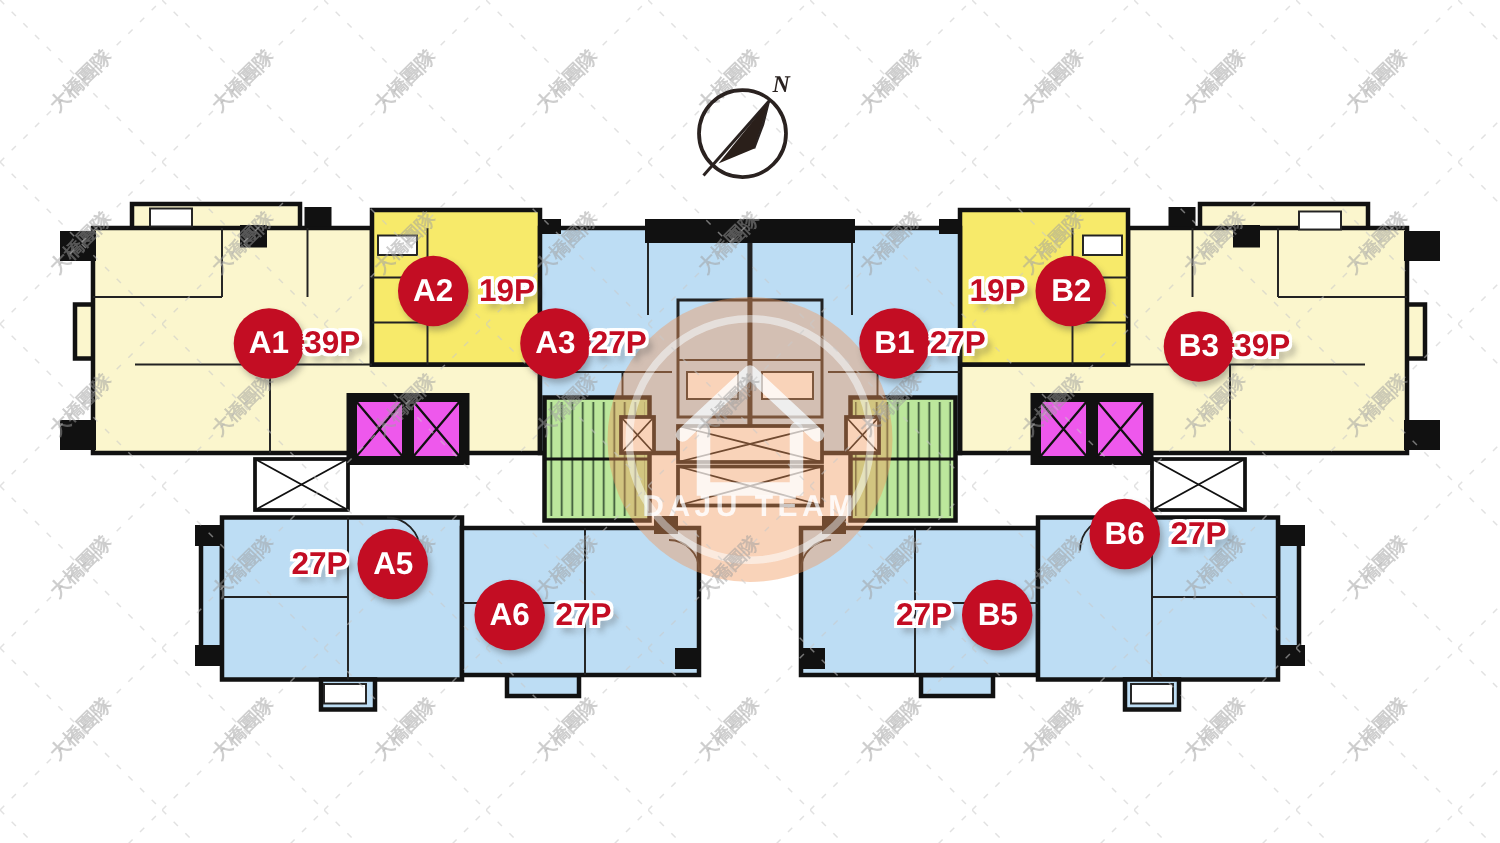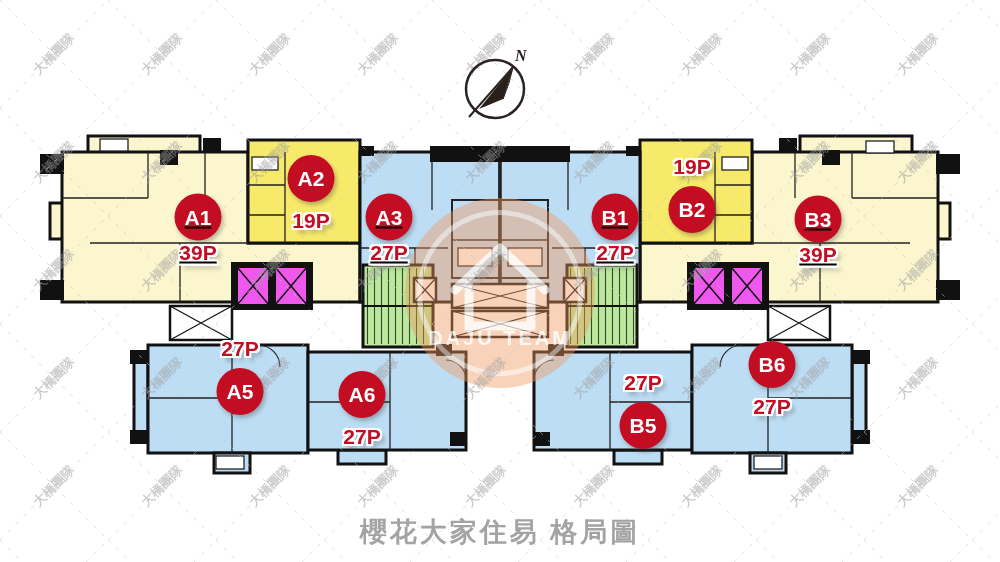--- a/index.html
+++ b/index.html
@@ -12,38 +12,38 @@
   .logo{
     position:absolute;left:405px;top:198px;width:190px;height:190px;border-radius:50%;
     background:rgba(242,152,92,.5);opacity:.85;display:flex;flex-direction:column;
     align-items:center;justify-content:flex-end;pointer-events:none;
   }
   .logo .ring{position:absolute;left:12px;top:12px;right:12px;bottom:12px;border:5px solid rgba(255,255,255,.55);border-radius:50%;}
   .logo .team{position:relative;color:rgba(255,255,255,.85);font-weight:bold;font-size:20px;letter-spacing:3px;margin-bottom:38px;}
   .logo svg{position:absolute;left:0;top:0;}
   
   .unit-label{position:absolute;display:flex;align-items:center;transform:translate(-50%,-50%);pointer-events:none;}
-  .unit-label.col{flex-direction:column;gap:0;text-decoration:underline;}
-  .unit-label.row{flex-direction:column;gap:7px;}
+  .unit-label.col{gap:0;}
+  .unit-label.row{gap:7px;}
   .badge{
     width:47px;height:47px;border-radius:50%;background:#C30D23;color:#fff;
     font-weight:bold;font-size:21px;display:flex;align-items:center;justify-content:center;
     box-shadow:2px 3px 4px rgba(60,60,60,.35);
   }
   .size{
     font-weight:bold;font-size:21px;color:#C30D23;white-space:nowrap;
     text-shadow:
       -2px -2px 0 #fff, 2px -2px 0 #fff, -2px 2px 0 #fff, 2px 2px 0 #fff,
       -2px 0 0 #fff, 2px 0 0 #fff, 0 -2px 0 #fff, 0 2px 0 #fff,
       4px 5px 4px rgba(80,80,80,.45);
   }
   #lbl-a1{left:198px;top:229px;} #lbl-a2{left:311px;top:194px;} #lbl-a3{left:389px;top:229px;justify-content:center;}
   #lbl-b1{left:615px;top:229px;} #lbl-b2{left:692px;top:194px;} #lbl-b3{left:818px;top:231px;}
   #lbl-a5{left:240px;top:376px;} #lbl-a6{left:362px;top:410px;}
-  #lbl-b5{left:643px;top:410px;} #lbl-b6{left:772px;top:380px;}
+  #lbl-b5{left:643px;top:410px;} #lbl-b6{left:772px;top:356px;}
   
   .caption{
     position:absolute;left:0;right:0;top:514px;text-align:center;
     font-size:27px;font-weight:bold;color:#A3A3A3;letter-spacing:3px;
   }
   .wm-layer{pointer-events:none;}
 </style>
 </head>
 <body>
 
@@ -258,15 +258,14 @@
   </div>
   <div class="unit-label row" id="lbl-b5">
     <div class="size">27P</div>
     <div class="badge">B5</div>
   </div>
   <div class="unit-label row" id="lbl-b6">
     <div class="badge">B6</div>
     <div class="size">27P</div>
   </div>
 
-  <div class="caption">櫻花大家住易 格局圖</div>
 
 </div>
 
 </body></html>

